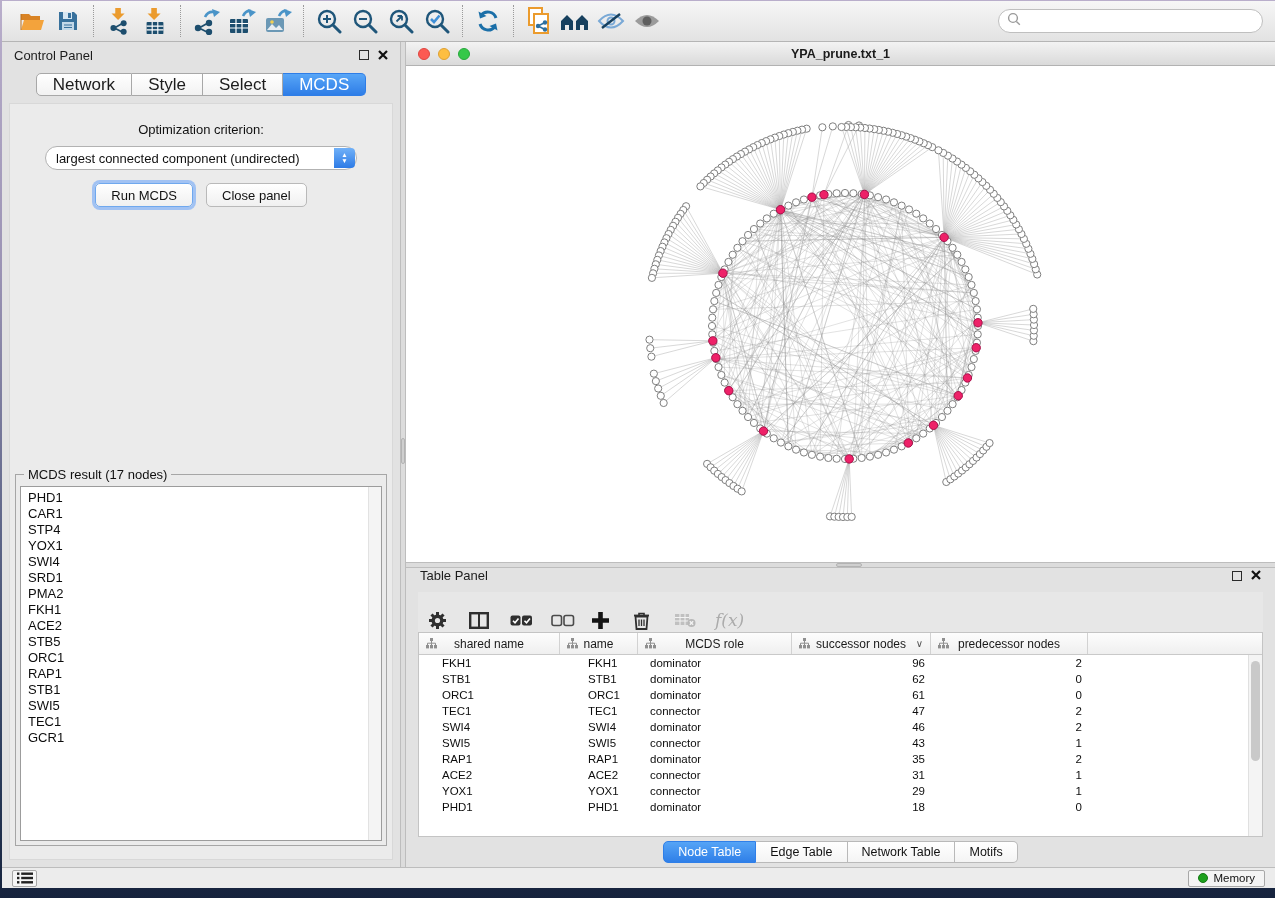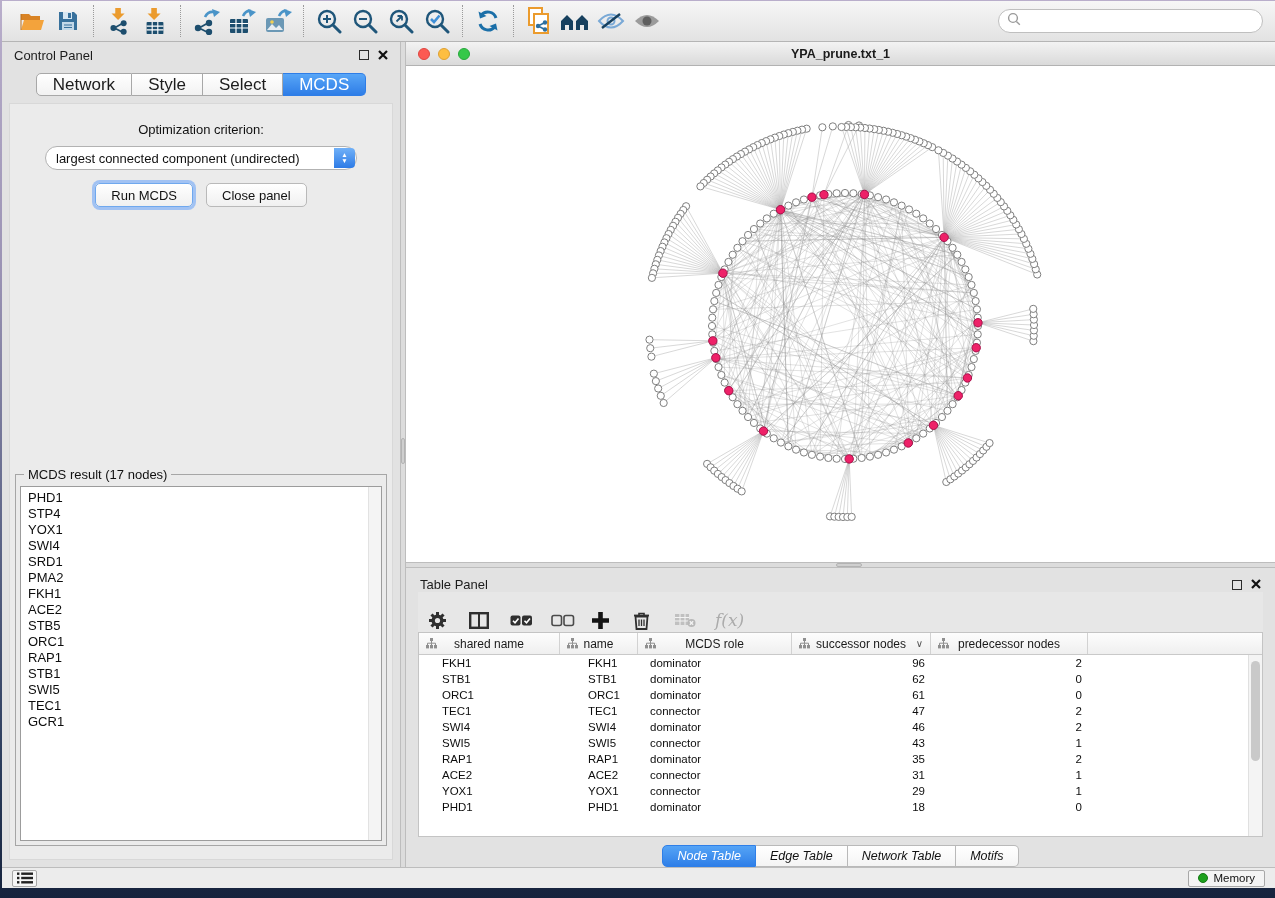--- a/index.html
+++ b/index.html
@@ -63,42 +63,42 @@
   .netwin { height:520px; flex:0 0 520px; display:flex; flex-direction:column; background:#fff; }
   .net-titlebar { height:24px; flex:0 0 24px; background:linear-gradient(#f3f3f3,#dadada);
     border-bottom:1px solid #b2b2b2; position:relative; display:flex; align-items:center; justify-content:center; }
   .tl { position:absolute; left:12px; top:0; bottom:0; display:flex; align-items:center; gap:8px; }
   .lamp { width:12px; height:12px; border-radius:50%; }
   .net-title { font-size:12.5px; font-weight:bold; color:#1a1a1a; }
   .netcanvas-wrap { flex:1; min-height:0; }
 
   
   .tpanel { flex:1; background:#e2e2e2; display:flex; flex-direction:column; min-height:0; }
-  .tp-titlebar { height:24px; flex:0 0 24px; display:flex; align-items:flex-end; padding:0 14px; font-size:13px; color:#1c1c1c; }
+  .tp-titlebar { height:24px; flex:0 0 24px; display:flex; align-items:flex-start; padding:0 14px; font-size:13px; color:#1c1c1c; }
   .tp-toolbar { height:40px; flex:0 0 40px; margin:0 12px; background:#e7e7e7;
     display:flex; align-items:center; gap:11px; padding:0 10px; }
   .ttbtn { width:30px; height:30px; display:flex; align-items:center; justify-content:flex-start;margin-top:16px; }
   .fx { font-family:"DejaVu Serif", serif; font-style:italic; font-size:17px; color:#ababab; }
   .tcard { margin:0 12px; flex:1; background:#fff; border:1px solid #c4c4c4; position:relative; overflow:hidden;
     display:flex; flex-direction:column; min-height:0; }
   .thead { display:flex; height:22px; flex:0 0 22px; background:linear-gradient(#fdfdfd,#efefef);
     border-bottom:1px solid #c9c9c9; }
   .th { position:relative; display:flex; align-items:center; justify-content:center;
     border-right:1px solid #d2d2d2; font-size:12px; color:#1a1a1a; flex:0 0 auto; }
   .th .thicon { position:absolute; left:7px; top:5px; }
   .th .sort { position:absolute; right:7px; color:#555; font-size:10px; }
   .th.fill { flex:1 1 auto; border-right:none; }
   .tbody { flex:1; overflow:hidden; }
   .tr { display:flex; height:16px; align-items:center; font-size:11.5px; color:#0d0d0d; }
   .td { flex:0 0 auto; white-space:nowrap; overflow:hidden; }
   .td.c0 { padding-left:23px; } .td.c1 { padding-left:28px; } .td.c2 { padding-left:12px; }
   .td.c3, .td.c4 { text-align:right; padding-right:6px; }
   .vscroll { position:absolute; right:0; top:22px; bottom:0; width:14px; background:#f4f4f4; border-left:1px solid #e0e0e0; }
   .vthumb { position:absolute; left:2px; right:2px; top:6px; height:100px; background:#c9c9c9; border-radius:6px; }
-  .tp-tabs { height:30px; flex:0 0 30px; display:flex; justify-content:center; align-items:flex-end;font-style:italic; }
+  .tp-tabs { height:30px; flex:0 0 30px; display:flex; justify-content:center; align-items:center; }
   .seg { height:22px; display:flex; align-items:center; padding:0 14px; font-size:12.5px; color:#111;
     background:linear-gradient(#ffffff,#f4f4f4); border:1px solid #b9b9b9; border-left:none; }
   .seg:first-child { border-left:1px solid #b9b9b9; border-radius:5px 0 0 5px; }
   .seg:last-child { border-radius:0 5px 5px 0; }
   .seg.active { background:linear-gradient(#55a4f6,#2f7fe8); color:#fff; border-color:#2f7fe8; }
 
   
   .statusbar { height:21px; flex:0 0 21px; background:#ececec; border-top:1px solid #bdbdbd;
     display:flex; align-items:center; padding:0 10px; }
   .listbtn { width:25px; height:17px; background:#f6f6f6; border:1px solid #a8a8a8; border-radius:2px;
@@ -281,20 +281,21 @@
         </div>
         <div class="btnrow">
           <button class="btn focused">Run MCDS</button>
           <button class="btn">Close panel</button>
         </div>
         <div class="cp-spacer"></div>
         <div class="groupbox">
           <div class="legend">MCDS result (17 nodes)</div>
           <div class="rlist">
                 <div class="ritem">PHD1</div>
+                <div class="ritem">CAR1</div>
                 <div class="ritem">STP4</div>
                 <div class="ritem">YOX1</div>
                 <div class="ritem">SWI4</div>
                 <div class="ritem">SRD1</div>
                 <div class="ritem">PMA2</div>
                 <div class="ritem">FKH1</div>
                 <div class="ritem">ACE2</div>
                 <div class="ritem">STB5</div>
                 <div class="ritem">ORC1</div>
                 <div class="ritem">RAP1</div>

